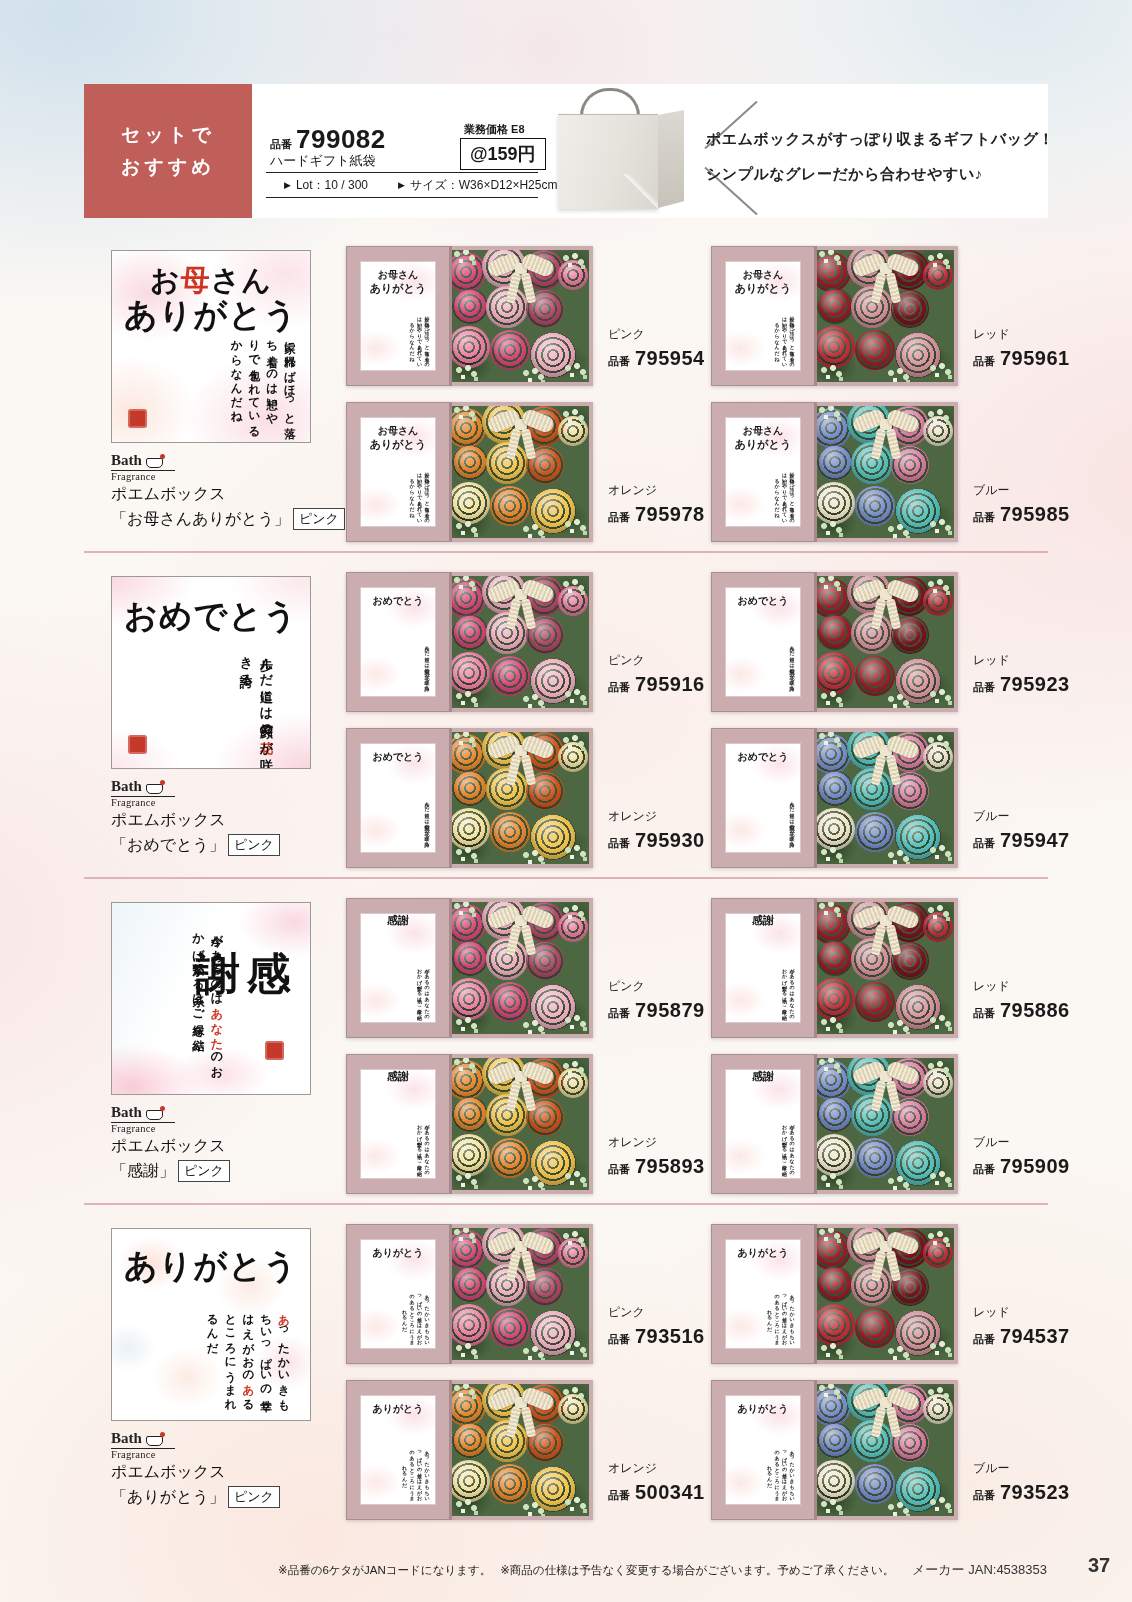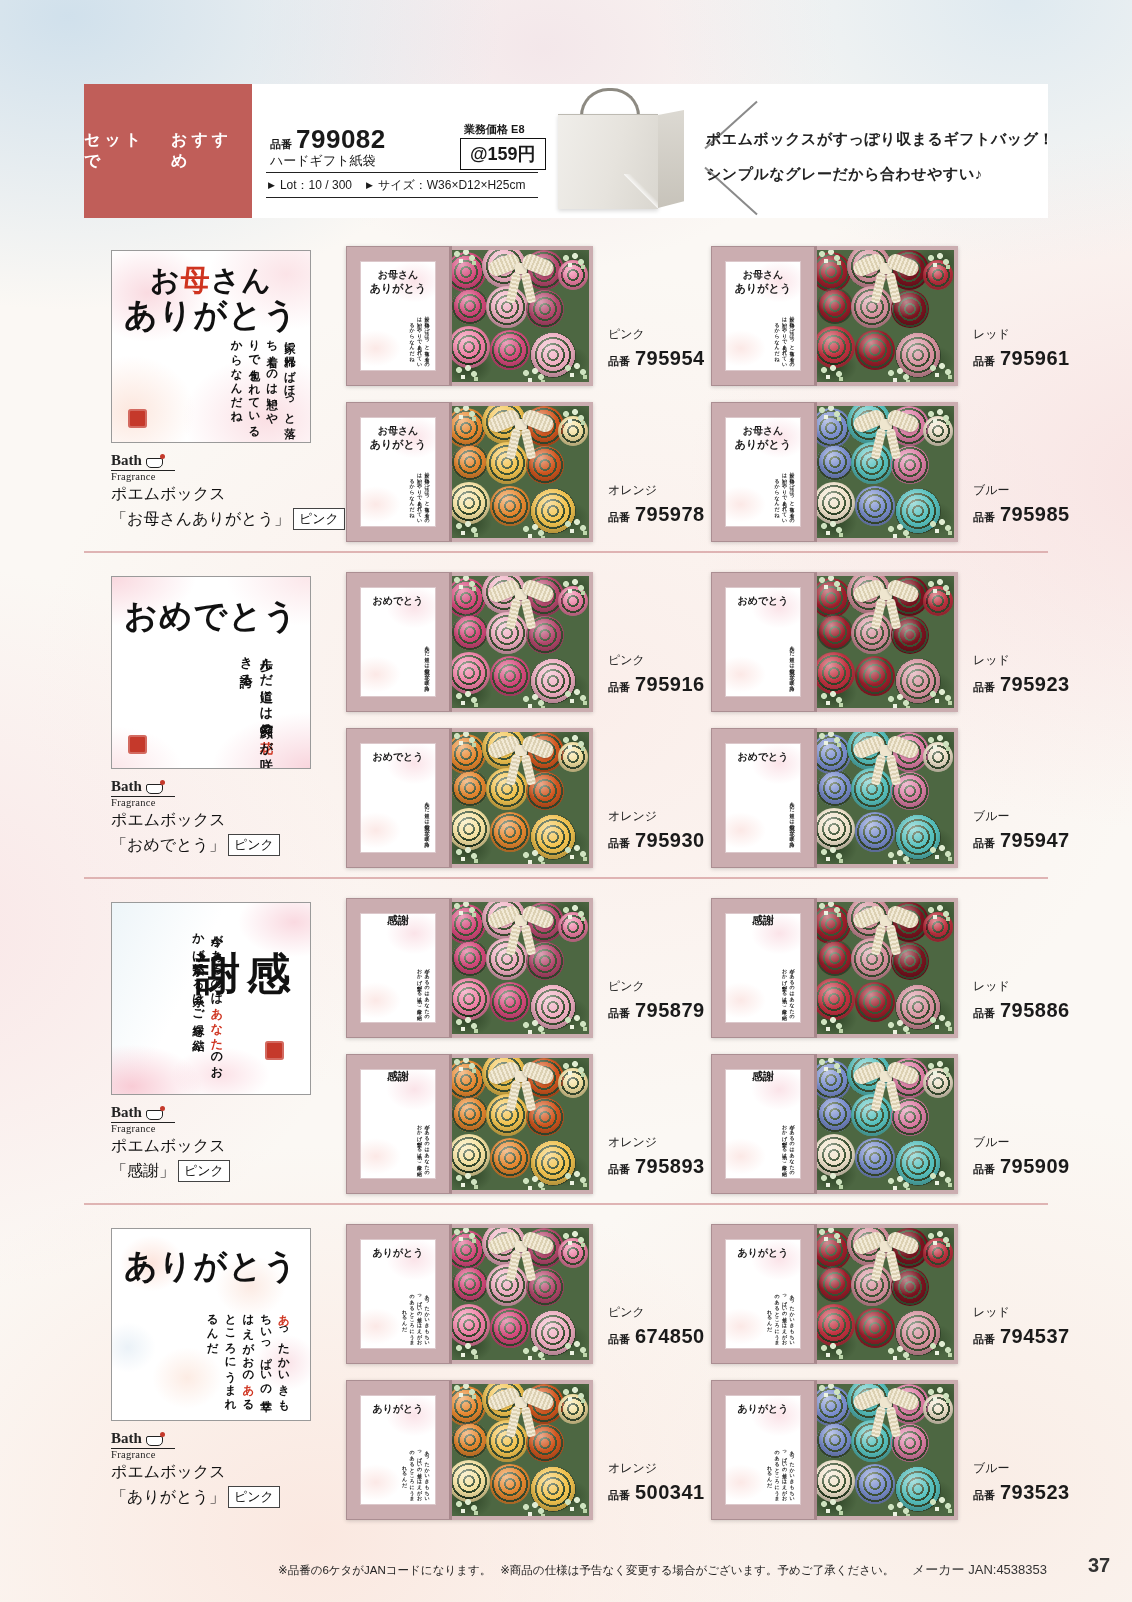--- a/index.html
+++ b/index.html
@@ -12,31 +12,31 @@
       radial-gradient(420px 320px at 48% 3%, rgba(236,214,224,.5), transparent 70%),
       radial-gradient(700px 500px at 104% 30%, rgba(244,196,201,.4), transparent 70%),
       radial-gradient(800px 620px at 52% 44%, rgba(250,226,222,.45), transparent 70%),
       radial-gradient(620px 520px at -6% 58%, rgba(247,210,216,.45), transparent 70%),
       radial-gradient(700px 560px at 28% 96%, rgba(250,219,208,.55), transparent 70%),
       radial-gradient(720px 560px at 86% 93%, rgba(248,226,216,.5), transparent 70%),
       #fbf8f4;
   }
   
   .hbadge{position:absolute;left:84px;top:84px;width:168px;height:134px;background:#c05e59;
-    display:flex;align-items:center;justify-content:center;gap:6px;
-    color:#fff;font-size:16px;letter-spacing:4px;font-weight:600;}
+    display:flex;flex-direction:column;align-items:center;justify-content:center;gap:6px;
+    color:#fff;font-size:19px;letter-spacing:4px;font-weight:600;}
   .hpanel{position:absolute;left:252px;top:84px;width:796px;height:134px;background:#fff;}
   .h-itemline{position:absolute;left:18px;top:40px;white-space:nowrap;}
   .h-itemline .lbl{font-size:11px;font-weight:bold;margin-right:4px;}
   .h-itemline .num{font-size:26px;font-weight:bold;letter-spacing:.5px;}
   .h-itemname{position:absolute;left:18px;top:68px;font-size:13px;}
   .h-rule1{position:absolute;left:14px;top:88px;width:272px;height:1px;background:#222;}
   .h-rule2{position:absolute;left:14px;top:113px;width:272px;height:1px;background:#222;}
   .h-lotline{position:absolute;left:16px;top:93px;font-size:12px;white-space:nowrap;}
-  .h-lotline span{margin-right:14px;}
+  .h-lotline span{margin-right:14px;margin-left:16px;}
   .h-lotline span::before{content:"▶";font-size:9px;margin-right:5px;position:relative;top:-1px;}
   .h-pricelbl{position:absolute;left:212px;top:38px;font-size:11px;font-weight:bold;}
   .h-pricebox{position:absolute;left:208px;top:54px;border:1.5px solid #111;padding:3px 9px;
     font-size:18px;font-weight:bold;background:#fff;}
   
   .bag{position:absolute;left:302px;top:4px;width:134px;height:124px;}
   .bag-front{position:absolute;left:4px;top:26px;width:100px;height:94px;
     background:linear-gradient(105deg,#f0eeea 0%,#e6e3dd 55%,#d9d6cf 100%);
     border-top:1px solid #bdbab2;box-shadow:0 2px 4px rgba(0,0,0,.15);}
   .bag-side{position:absolute;left:104px;top:22px;width:26px;height:98px;
@@ -778,21 +778,21 @@
             <u class="sprig s5"></u>
             <s class="bow">
               <i class="knot"></i>
               <i class="tail t1"></i>
               <i class="tail t2"></i>
             </s>
           </div>
       </div>
       <div class="vlabel">
         <div class="vcolor">ピンク</div>
-        <div class="vcode"><span class="vcl">品番</span><span class="vnum">674850</span></div>
+        <div class="vcode"><span class="vcl">品番</span><span class="vnum">793516</span></div>
       </div>
     </div>
     <div class="vcell v1">
       <div class="photo pal-red">
         <div class="lid">
             <div class="minicard">
           <div class="mini-t1">ありがとう</div>
           <div class="mini-poem">あったかいきもちいっぱいの幸せはえがおのあるところにうまれるんだ</div>
         </div>
           </div>

